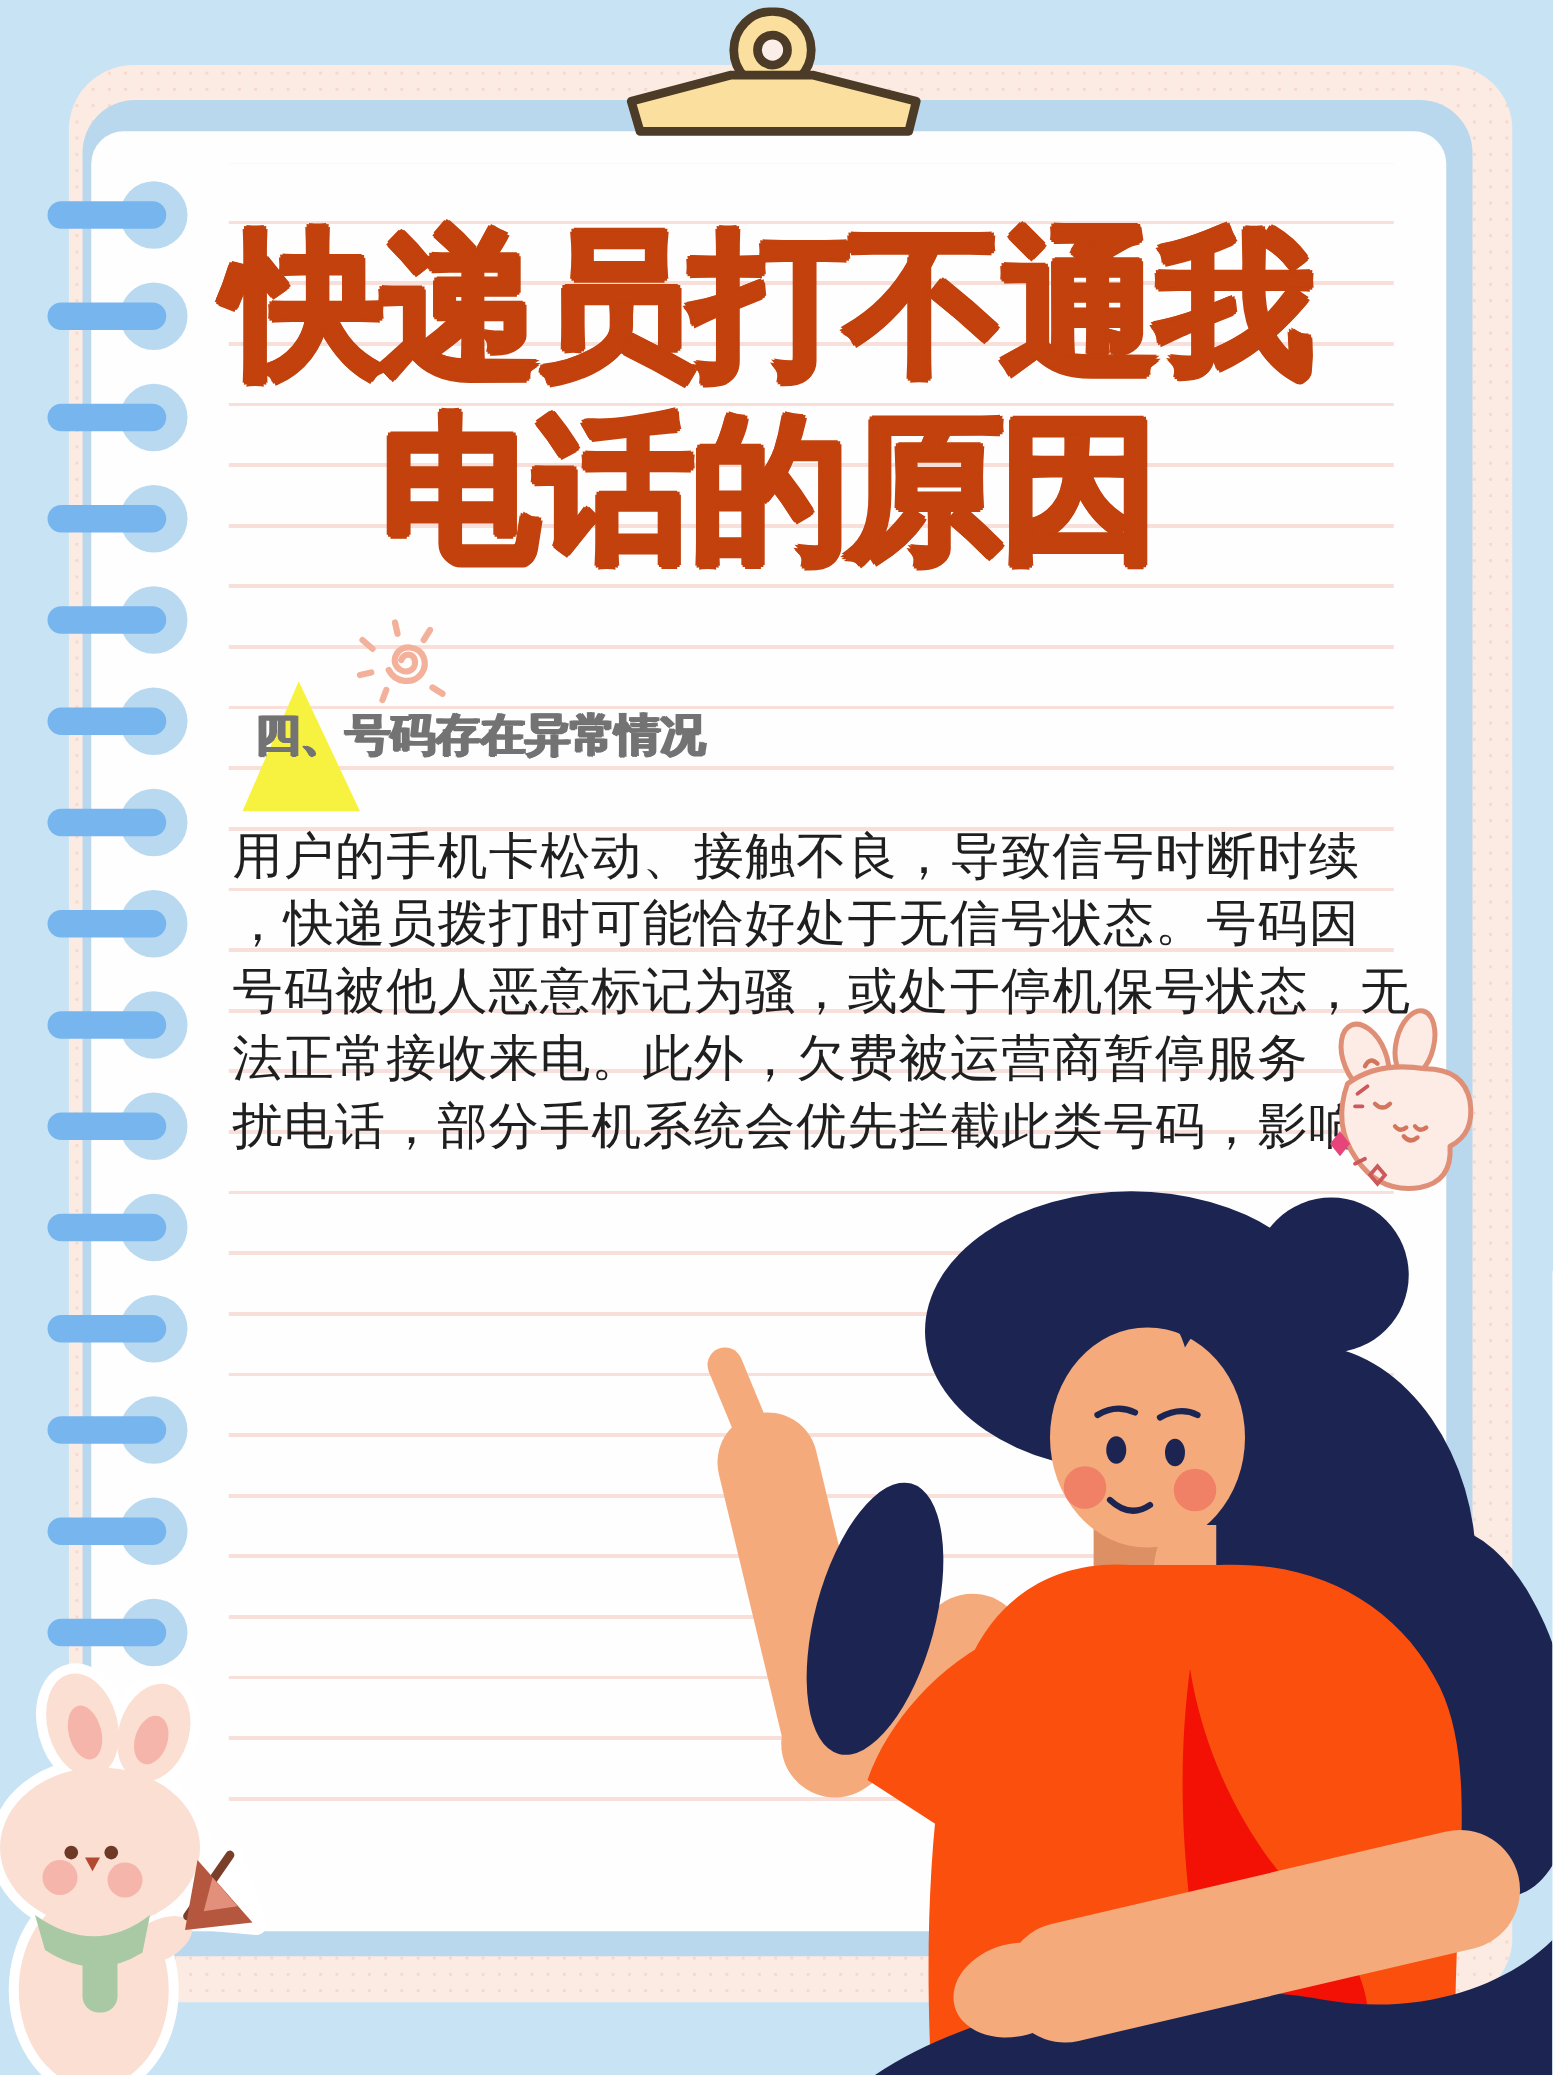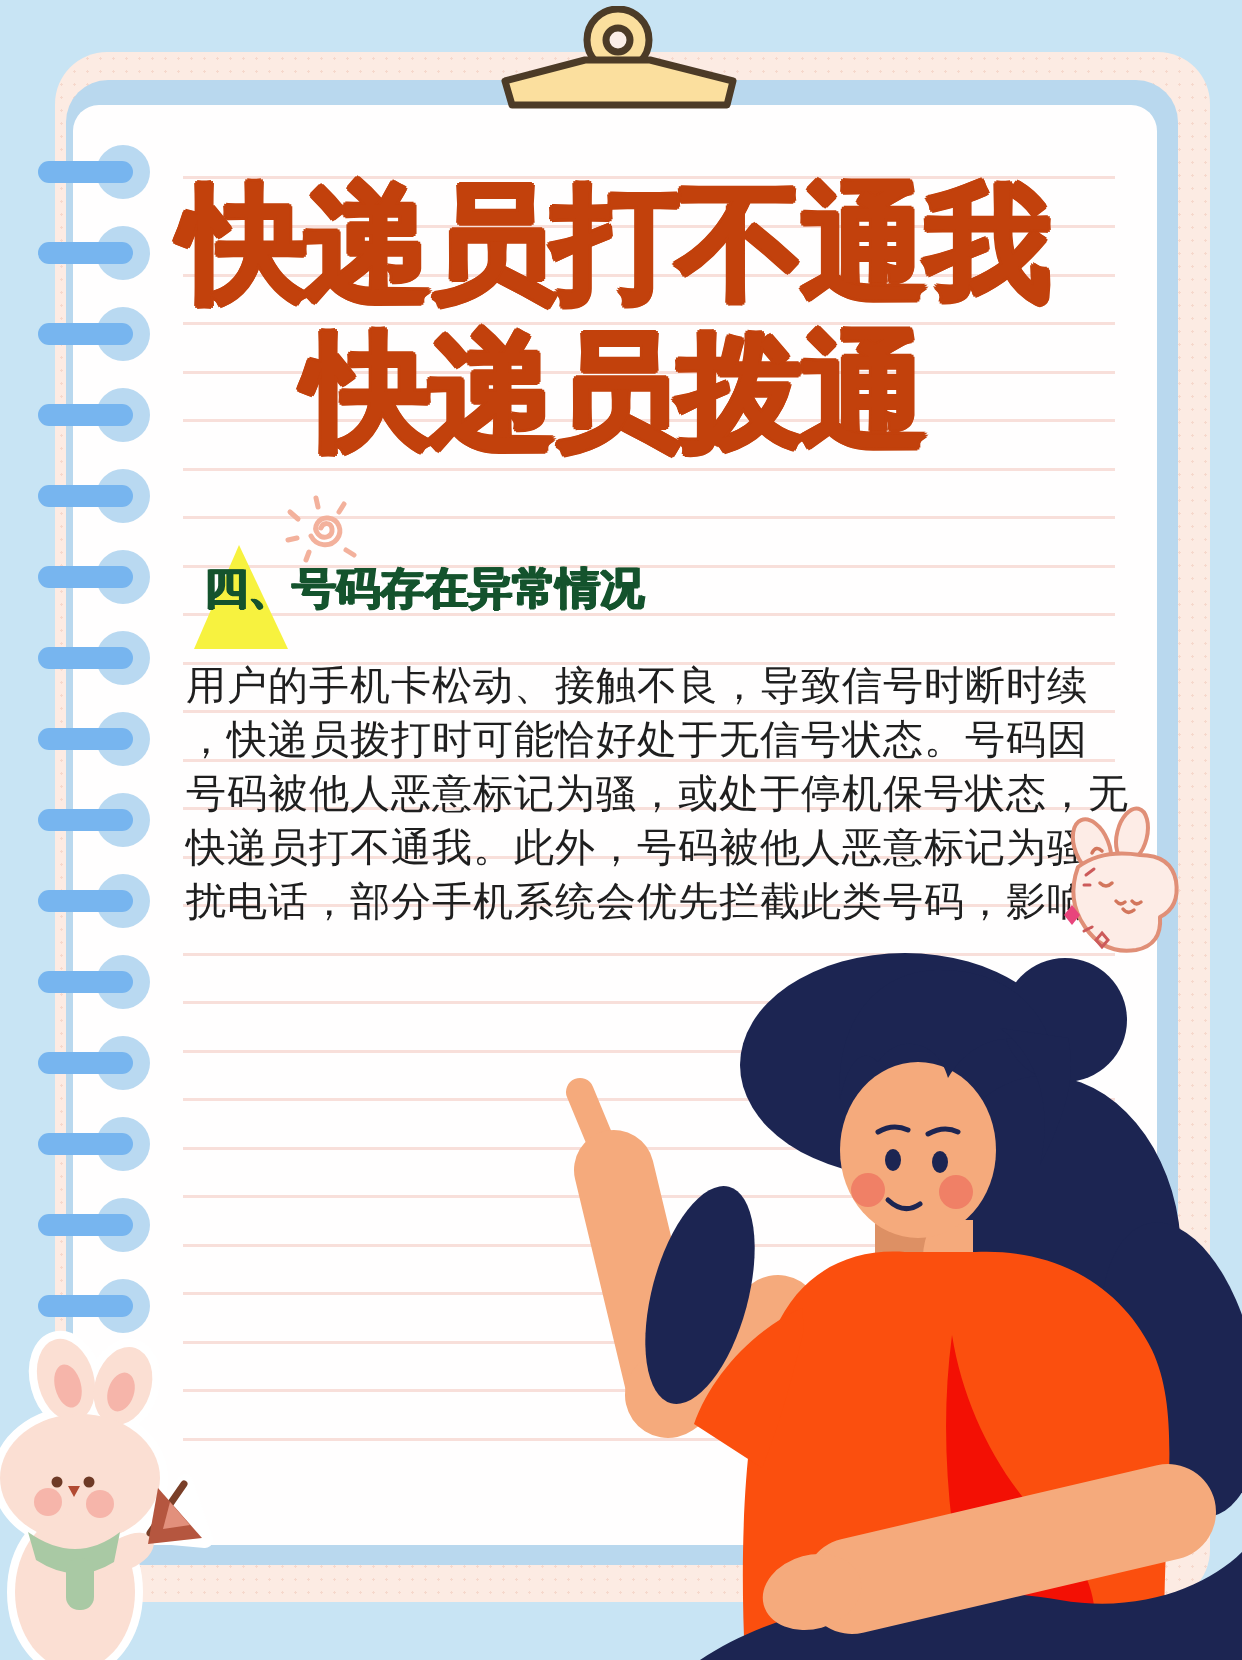--- a/index.html
+++ b/index.html
@@ -35,21 +35,21 @@
   .ring-bar{width:95px;height:22px;border-radius:11px;background:#77b5ef;}
   
   .title{
     left:73px;width:1084px;top:170px;text-align:center;
     color:#c2410c;font-size:126px;font-weight:900;line-height:148px;
     letter-spacing:-2px;
     text-shadow:3px 0 0,-3px 0 0,0 3px 0,0 -3px 0,2px 2px 0,-2px -2px 0,2px -2px 0,-2px 2px 0;
   }
   
   .heading{
-    left:204px;top:560px;color:#14532d;font-size:44px;font-weight:800;
+    left:204px;top:560px;color:#737373;font-size:36px;font-weight:800;
     line-height:56px;white-space:nowrap;
     text-shadow:1.5px 0 0,-1px 0 0,0 1px 0;
   }
   
   .body-text{left:186px;top:658px;color:#1f1f1f;font-size:40px;line-height:54px;}
   .body-text div{white-space:nowrap;letter-spacing:1px;}
   svg{display:block;}
 </style>
 </head>
 <body>
@@ -88,21 +88,21 @@
     <div class="abs ring-hole" style="left: 96px; top: 1117px;"></div>
     <div class="abs ring-bar" style="left: 38px; top: 1133px;"></div>
     <div class="abs ring-hole" style="left: 96px; top: 1198px;"></div>
     <div class="abs ring-bar" style="left: 38px; top: 1214px;"></div>
     <div class="abs ring-hole" style="left: 96px; top: 1279px;"></div>
     <div class="abs ring-bar" style="left: 38px; top: 1295px;"></div>
   </div>
 
 <div class="abs title">
   <div>快递员打不通我</div>
-  <div>快递员拨通</div>
+  <div>电话的原因</div>
 </div>
 
 <svg class="abs" style="left:192px;top:543px;width:100px;height:108px;" viewBox="0 0 100 108">
   <polygon points="47,2 2,106 96,106" fill="#f7f23f"></polygon>
 </svg>
 
 <svg class="abs" style="left:276px;top:488px;width:90px;height:84px;" viewBox="0 0 90 84">
   <g stroke="#f3b19c" stroke-width="5" fill="none" stroke-linecap="round">
     <path d="M45,40 c2,-6 10,-6 11,1 c1,8 -9,11 -14,5 c-6,-7 1,-17 10,-16 c11,1 15,13 9,21 c-7,9 -21,7 -26,-3"></path>
     <path d="M14,24 l8,7"></path>
@@ -113,21 +113,21 @@
       <path d="M30,72 l3,-8"></path>
   </g>
 </svg>
 
 <div class="abs heading">四、号码存在异常情况</div>
 
 <div class="abs body-text">
   <div>用户的手机卡松动、接触不良，导致信号时断时续</div>
   <div>，快递员拨打时可能恰好处于无信号状态。号码因</div>
   <div>号码被他人恶意标记为骚，或处于停机保号状态，无</div>
-  <div>快递员打不通我。此外，号码被他人恶意标记为骚</div>
+  <div>法正常接收来电。此外，欠费被运营商暂停服务</div>
   <div>扰电话，部分手机系统会优先拦截此类号码，影响</div>
 </div>
 
 <svg class="abs" style="left:1040px;top:805px;width:160px;height:165px;" viewBox="0 0 160 165">
   <g stroke="#e08f77" stroke-width="4" fill="#fdece6" stroke-linejoin="round" stroke-linecap="round">
     <ellipse cx="52" cy="42" rx="17" ry="29" transform="rotate(-22 52 42)"></ellipse>
     <ellipse cx="92" cy="30" rx="15" ry="27" transform="rotate(14 92 30)"></ellipse>
     <path d="M38,62 Q26,95 45,122 Q64,150 96,145 Q122,140 120,112 Q140,102 136,76 Q131,50 100,50 Q62,44 38,62 Z"></path>
   </g>
   <g stroke="#d3765c" stroke-width="3.5" fill="none" stroke-linecap="round">

